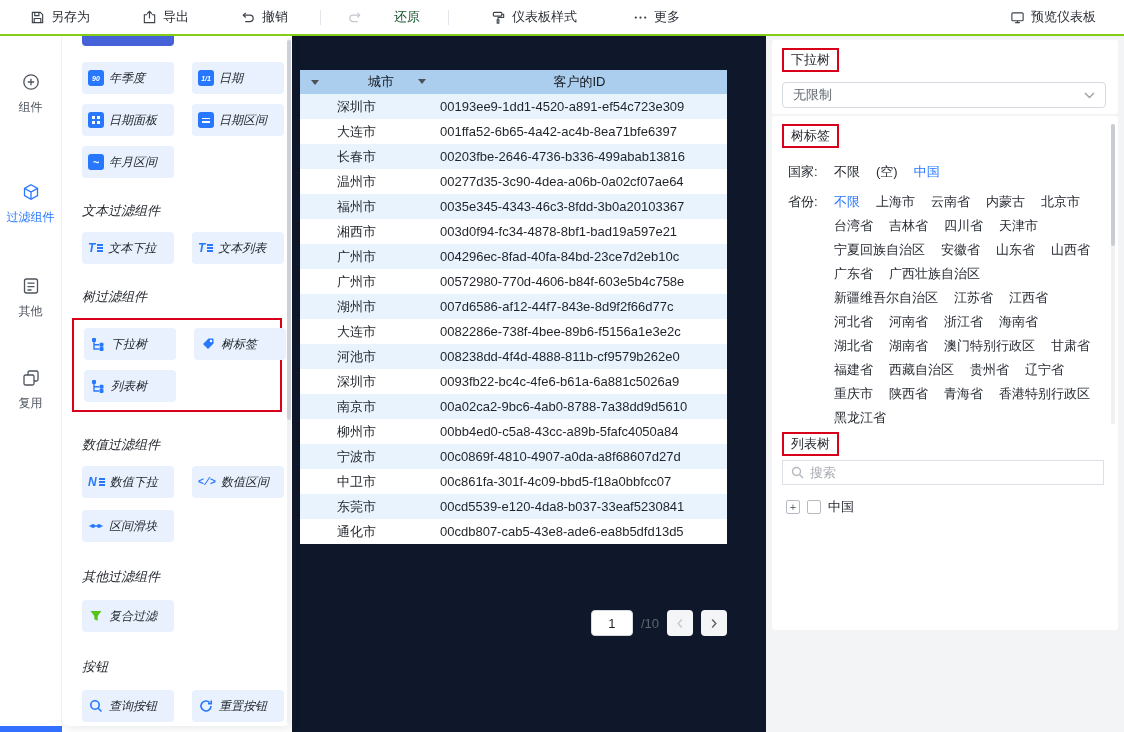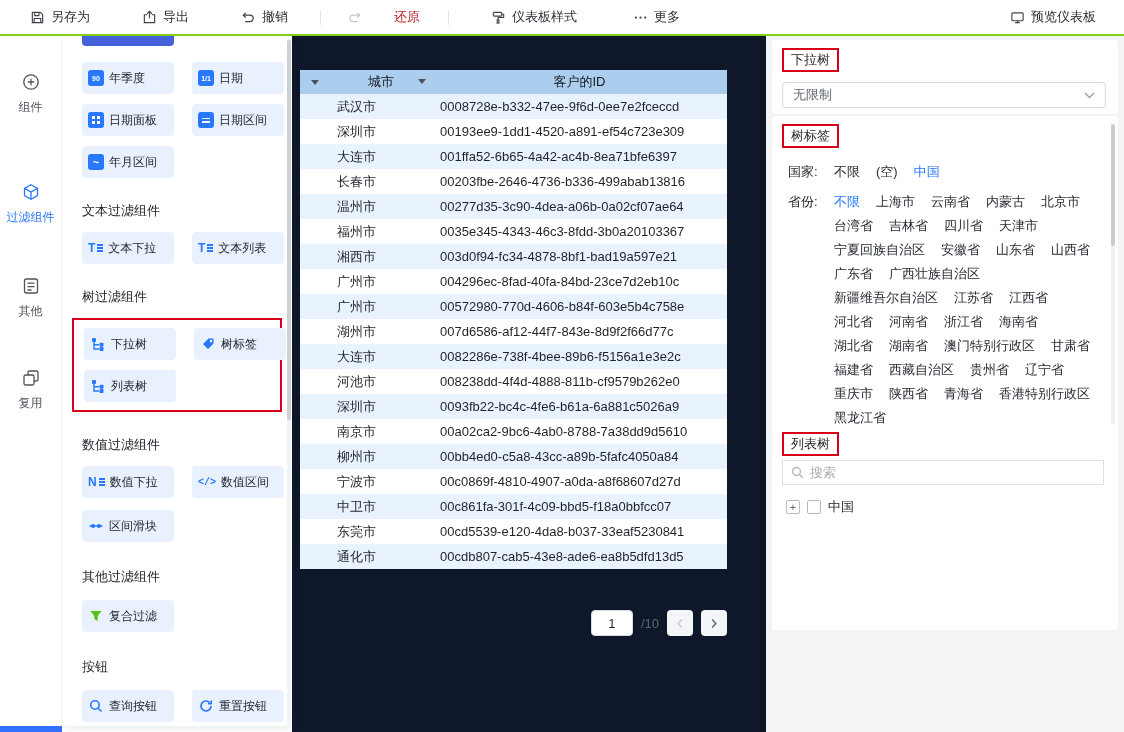--- a/index.html
+++ b/index.html
@@ -5,40 +5,40 @@
   * { margin:0; padding:0; box-sizing:border-box; }
   html,body { background:#fff; }
   body { font-family:"Liberation Sans","DejaVu Sans",sans-serif; color:#1f2329; font-size:13px; }
   .app { position:relative; width:1124px; height:732px; background:#fff; overflow:hidden; }
 
   
   .toolbar { position:absolute; left:0; top:0; width:1124px; height:36px; background:#fff;
              display:flex; align-items:center; z-index:40; border-bottom:2px solid #84cc16; }
   .tb-item { display:flex; align-items:center; gap:6px; font-size:13px; color:#2b2f36; cursor:pointer; white-space:nowrap; }
   .tb-sep { width:1px; height:15px; background:#e2e5ea; }
-  .tb-item.disabled { color:#b91c1c;gap:32px; }
+  .tb-item.disabled { color:#14532d;gap:32px; }
   .ml30{margin-left:30px}.ml52{margin-left:52px}.ml32{margin-left:32px}.ml26{margin-left:26px}
   .ml28{margin-left:28px}.ml42{margin-left:42px}.ml56{margin-left:56px}
   .tb-right { margin-left:auto; margin-right:28px; }
   .ic { display:inline-flex; align-items:center; justify-content:center; }
 
   
   .sidebar { position:absolute; left:0; top:36px; width:62px; bottom:0; background:#fff;
              border-right:1px solid #f0f1f3; z-index:30; }
   .sb-item { display:flex; flex-direction:column; align-items:center; gap:7px; font-size:12px;
              color:#4e545d; cursor:pointer; }
   .sb-item.m1{margin-top:36px}.sb-item.m2{margin-top:66px}.sb-item.m3{margin-top:50px}.sb-item.m4{margin-top:48px}
   .sb-item.active { color:#2878ff; }
   .sb-accent { position:absolute; left:0; bottom:0; width:62px; height:6px; background:#3370ff; }
 
   
   .panel { position:absolute; left:62px; top:36px; width:230px; bottom:6px; background:#fff;
            box-shadow:2px 2px 10px rgba(31,35,41,.10); border-radius:0 0 8px 8px; z-index:20; overflow:hidden; }
   .cutoff { position:absolute; left:20px; top:-9px; width:92px; height:19px; background:#4662d9; border-radius:4px; }
-  .prows { padding:0 16px 0 20px; }
+  .prows { padding:0 16px 0 20px;font-style:italic; }
   .btn-row { display:flex; gap:18px; }
   .rm26{margin-top:26px}.rm10{margin-top:10px}.rm12{margin-top:12px}.rm14{margin-top:14px}
   .sec-title { font-size:13px; color:#1f2329; margin-top:24px; }
   .sec-title.big{margin-top:26px;}
   .pbtn { width:92px; height:32px; background:#e8f1fd; border-radius:4px; display:flex; align-items:center;
           padding:0 6px; gap:5px; font-size:12px; color:#1f2329; cursor:pointer; flex:0 0 auto; }
   .pbl { white-space:nowrap; }
   .badge { width:16px; height:16px; background:#2878ff; border-radius:3px; color:#fff; font-size:7px;
            font-weight:bold; display:inline-flex; align-items:center; justify-content:center; flex:0 0 auto; }
   .badge.tld { font-size:11px; }
@@ -415,25 +415,20 @@
         <div class="th th2">
           <span>城市</span>
           <i class="tri"></i>
         </div>
         <div class="th th3">
           <span>客户的ID</span>
         </div>
       </div>
       <div class="tbody">
 
-      <div class="tr">
-          <div class="td td1"></div>
-          <div class="td td2">武汉市</div>
-          <div class="td td3">0008728e-b332-47ee-9f6d-0ee7e2fceccd</div>
-        </div>
           <div class="tr">
           <div class="td td1"></div>
           <div class="td td2">深圳市</div>
           <div class="td td3">00193ee9-1dd1-4520-a891-ef54c723e309</div>
         </div>
           <div class="tr">
           <div class="td td1"></div>
           <div class="td td2">大连市</div>
           <div class="td td3">001ffa52-6b65-4a42-ac4b-8ea71bfe6397</div>
         </div>

